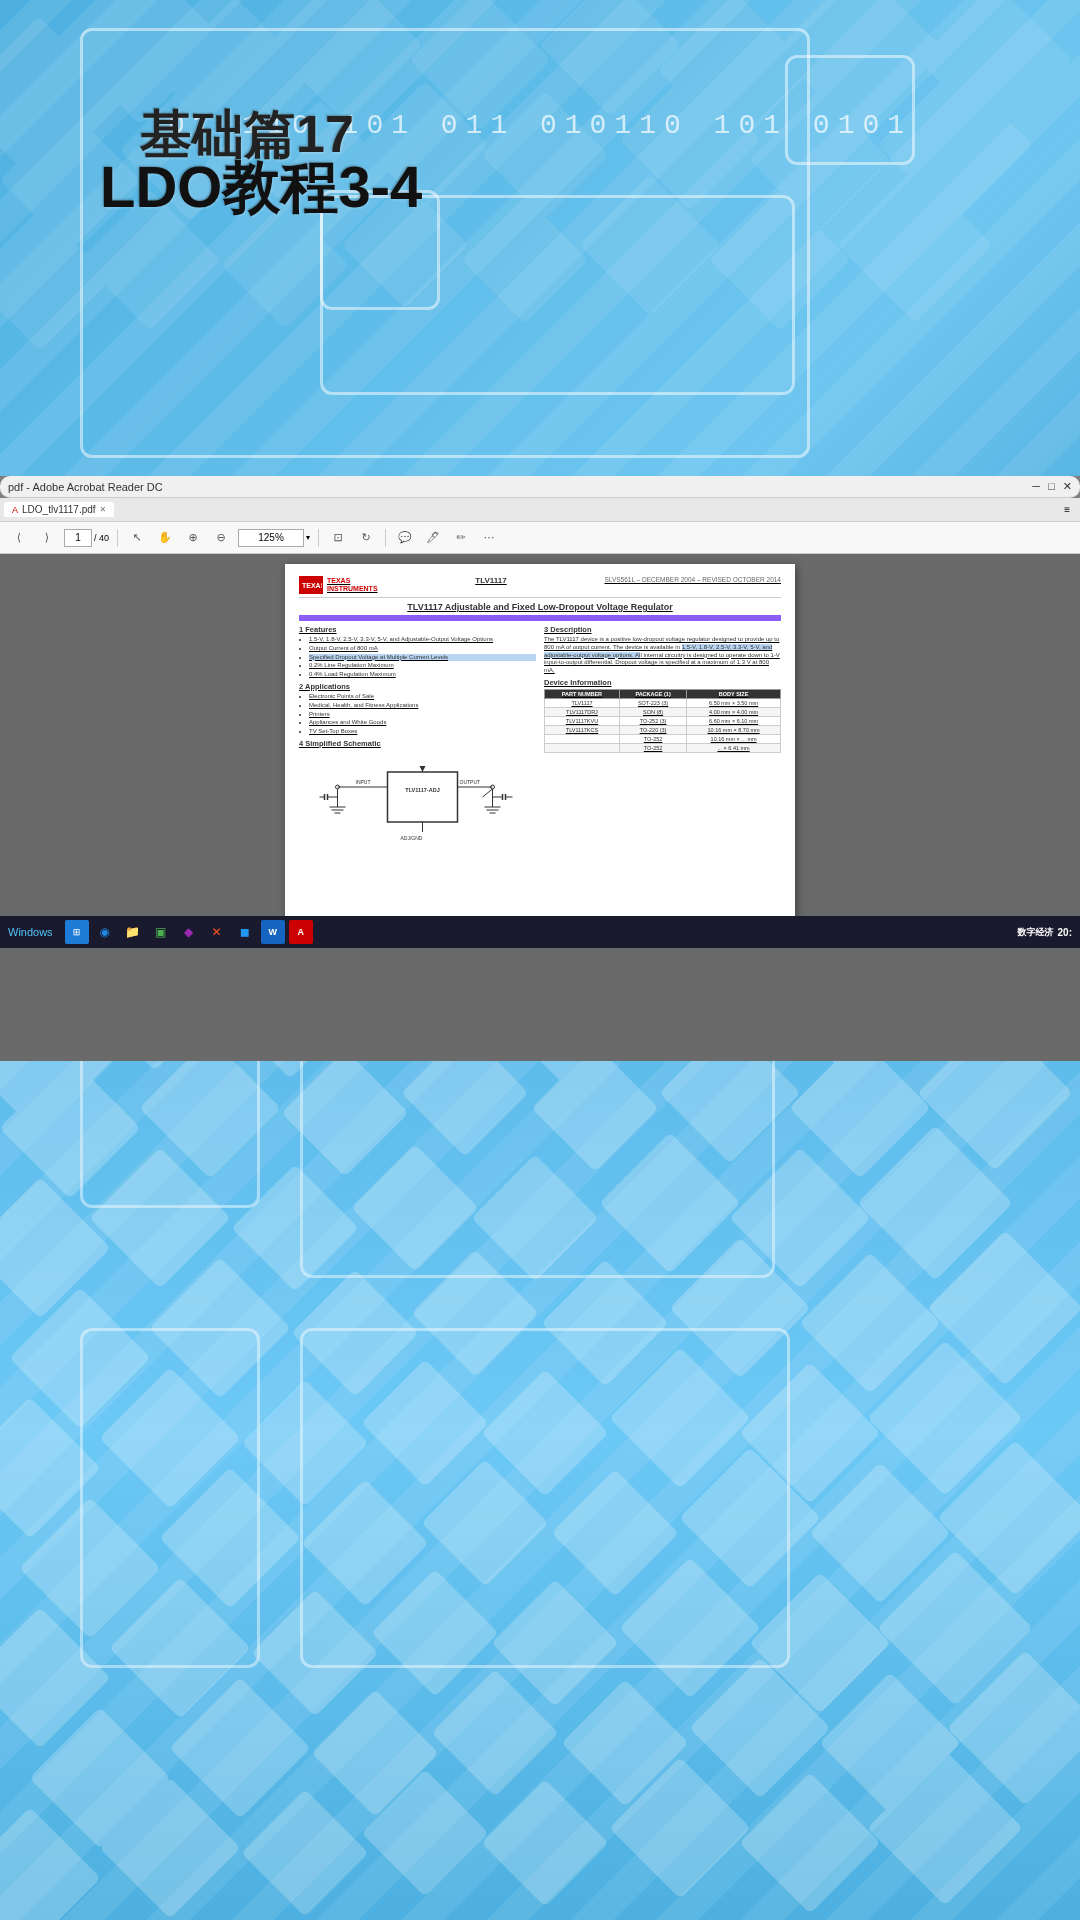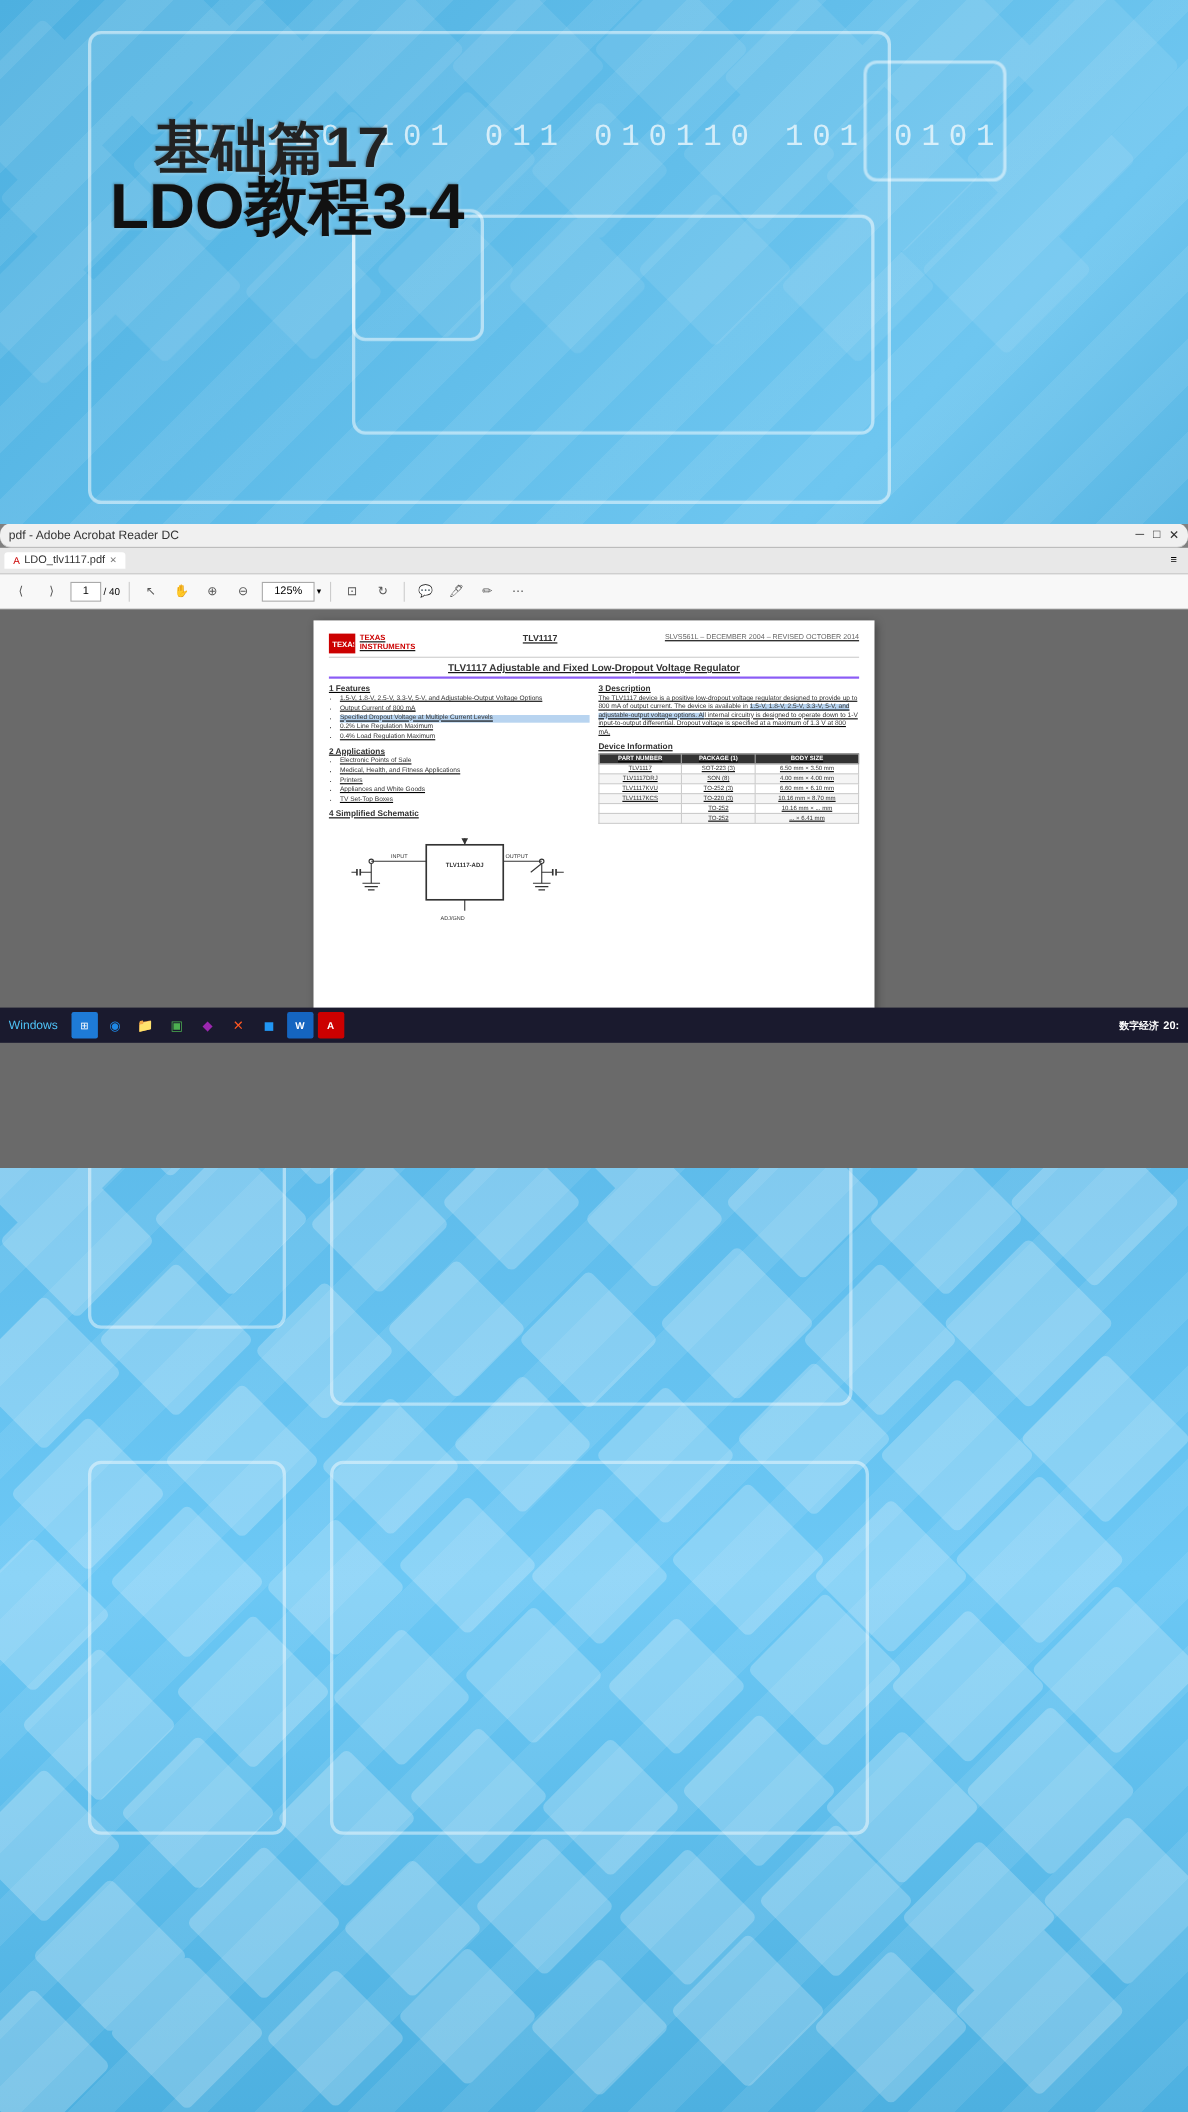--- a/index.html
+++ b/index.html
@@ -139,21 +139,21 @@
     }
 
     .toolbar-divider {
       width: 1px;
       height: 18px;
       background: #ccc;
       margin: 0 2px;
     }
 
     .zoom-field {
-      width: 48px;
+      width: 66px;
       height: 18px;
       border: 1px solid #aaa;
       font-size: 10px;
       text-align: center;
       padding: 0 2px;
     }
 
     
     .pdf-doc-area {
       background: #6a6a6a;
@@ -215,21 +215,21 @@
       color: #666;
       text-align: right;
     }
 
     .doc-title {
       text-align: center;
       font-size: 9px;
       font-weight: bold;
       color: #333;
       margin: 4px 0;
-      border-bottom: 2px solid #8b5cf6;
+      border-bottom: 6px solid #8b5cf6;
       padding-bottom: 3px;
     }
 
     .pdf-two-col {
       display: flex;
       gap: 8px;
       margin-top: 4px;
     }
 
     .pdf-col {

